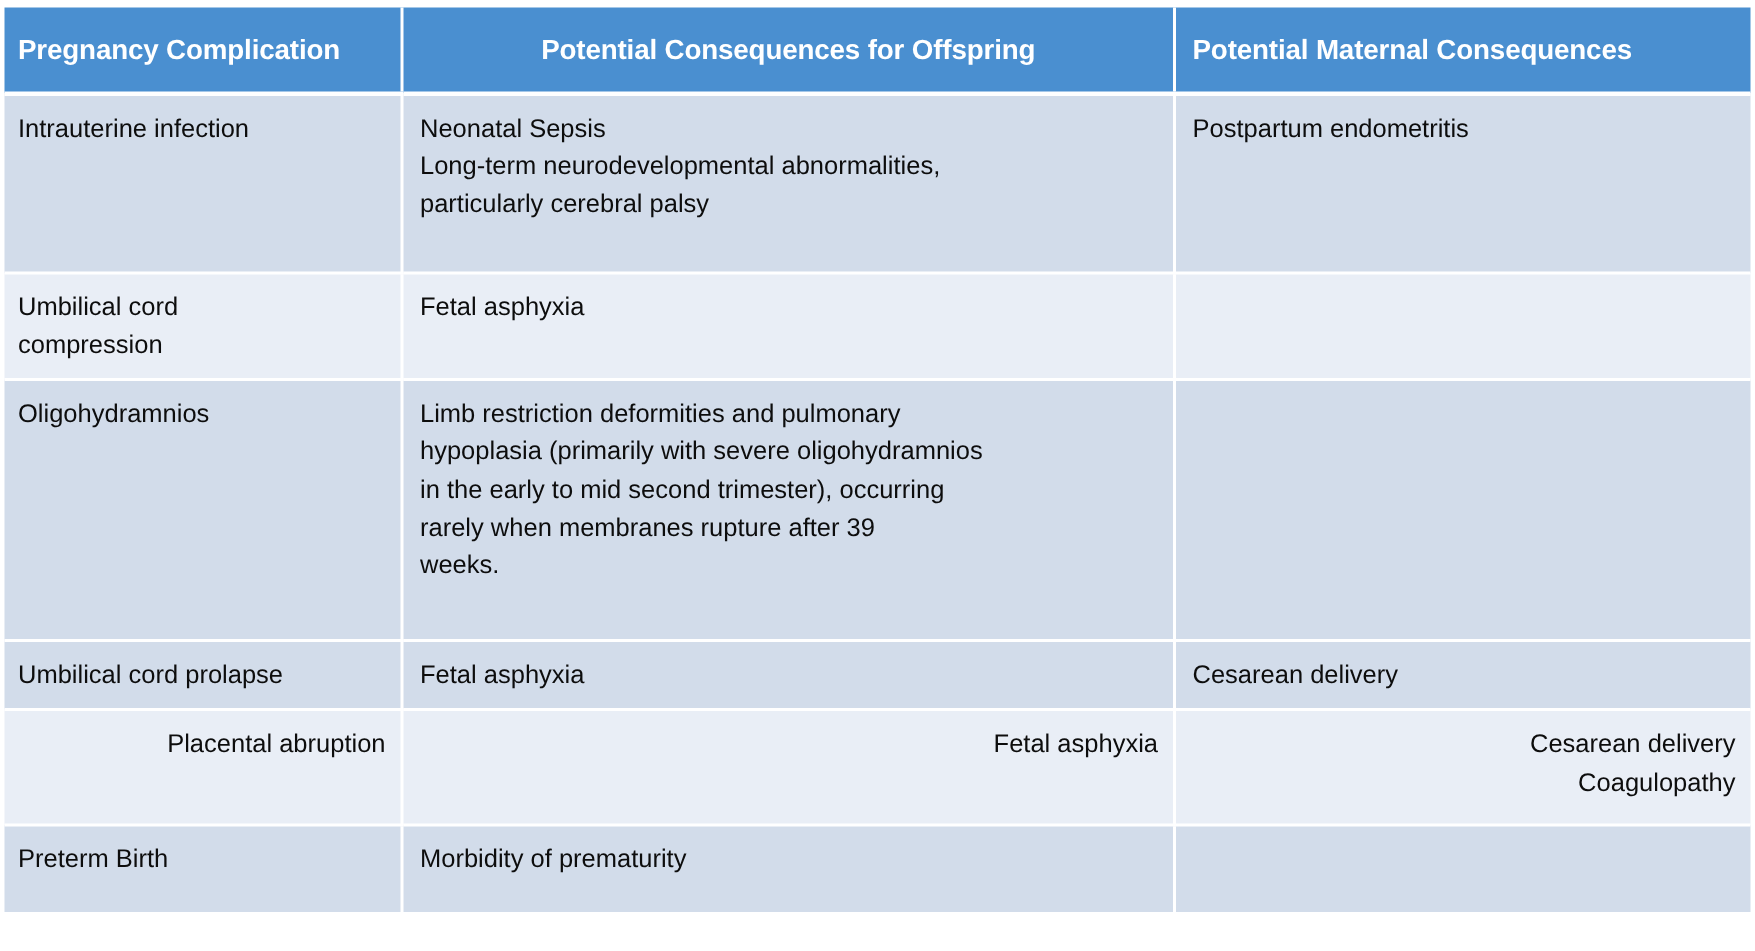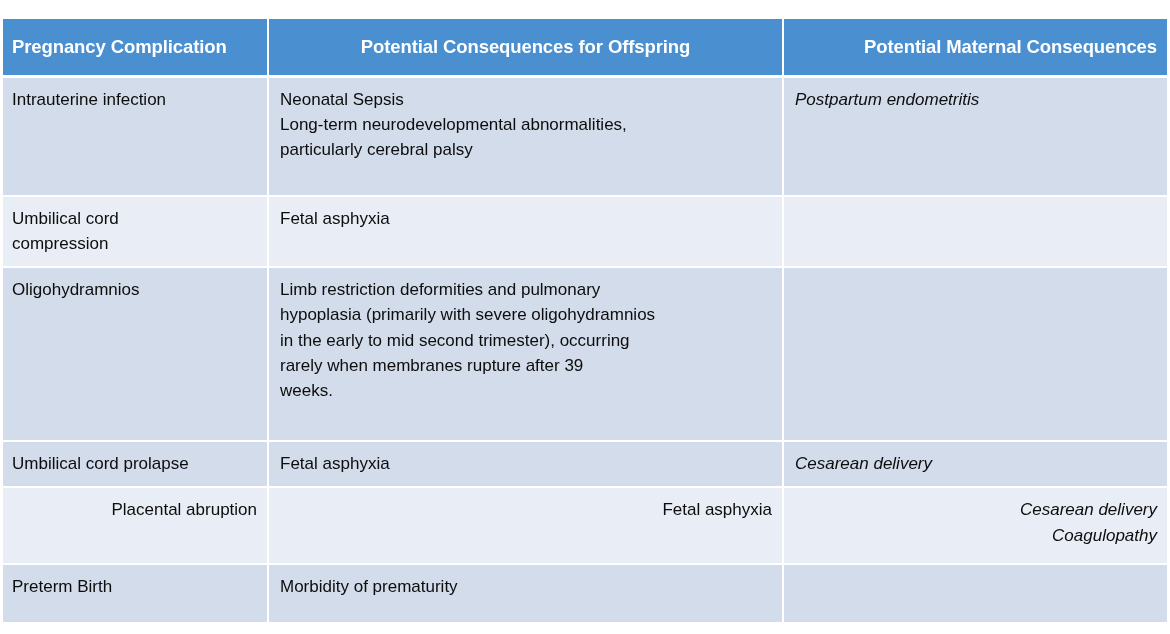--- a/index.html
+++ b/index.html
@@ -14,21 +14,21 @@
     font-family: "Liberation Sans", "DejaVu Sans", sans-serif;
   }
 
   .table-wrap {
     position: relative;
     width: 1112px;
     height: 634px;
     background: #ffffff;
     box-sizing: border-box;
     padding-left: 3px;
-    padding-top: 19px;
+    padding-top: 5px;
   }
 
   table.data-table {
     border-collapse: collapse;
     table-layout: fixed;
     width: 1164px;
   }
 
   col.c1 { width: 265px; }
   col.c2 { width: 515px; }
@@ -43,34 +43,34 @@
     letter-spacing: -0.1px;
     height: 57px;
     padding: 0 10px;
     vertical-align: middle;
     border-right: 2px solid #ffffff;
     border-bottom: 3px solid #ffffff;
     box-sizing: border-box;
   }
   thead tr.header-row th.col-1 { text-align: left; padding-left: 9px; }
   thead tr.header-row th.col-2 { text-align: center; margin-top: 36px; }
-  thead tr.header-row th.col-3 { text-align: right; padding-left: 11px; border-right: none; }
+  thead tr.header-row th.col-3 { text-align: left; padding-left: 11px; border-right: none; }
 
   
   tbody td {
     font-size: 17px;
     color: #0d0d0d;
     line-height: 1.48;
     padding: 9px 10px 10px 9px;
     vertical-align: top;
     border-right: 2px solid #ffffff;
     box-sizing: border-box;
     white-space: pre-line;
   }
-  tbody td.col-3 { border-right: none; padding-left: 11px; font-style: italic; }
+  tbody td.col-3 { border-right: none; padding-left: 11px; }
   tbody td.col-2 { padding-left: 11px; }
 
   tbody tr.band-dark td { background: #d2dcea; }
   tbody tr.band-light td { background: #e9eef6; }
 
   tbody tr td { border-bottom: 2px solid #ffffff; }
   tbody tr:last-child td { border-bottom: none; }
 
   
   tr.r0 td { height: 120px; }

